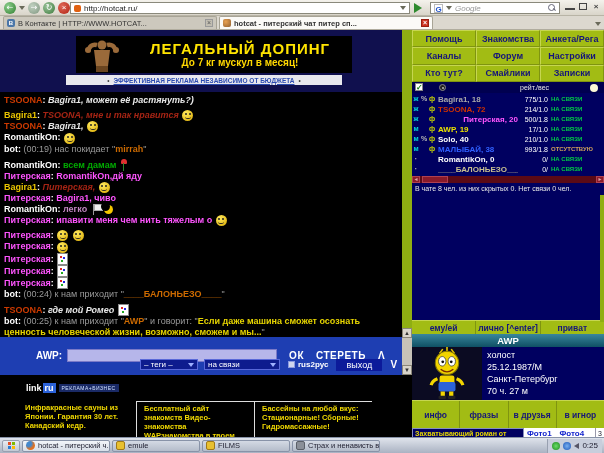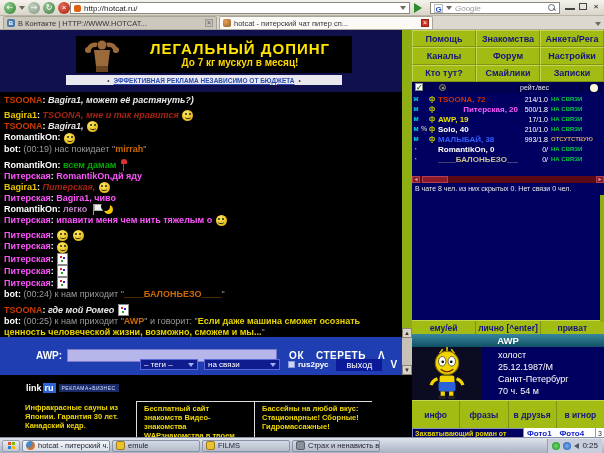--- a/index.html
+++ b/index.html
@@ -27,21 +27,21 @@
 .mag::before{content:"";position:absolute;left:0;top:0;width:5px;height:5px;border:1px solid #667;border-radius:50%}
 .mag::after{content:"";position:absolute;left:5px;top:5px;width:3px;height:1px;background:#667;transform:rotate(45deg)}
 #winctl{position:absolute;right:3px;top:2px;display:flex;gap:4px;align-items:center}
 #winctl .wc{width:10px;height:9px;font-size:8px;line-height:9px;text-align:center;color:#444;font-weight:bold}
 #winctl .min{border-bottom:2px solid #444;height:7px}
 #winctl .res{border:1px solid #444;height:7px;width:8px}
 
 
 #tabbar{position:absolute;left:0;top:16px;width:604px;height:14px;background:#dcd8cf;border-bottom:1px solid #b0ac9e;display:flex;align-items:flex-end;padding-left:3px}
 .tab{width:214px;height:13px;display:flex;align-items:center;gap:3px;padding:0 3px;font-size:7.5px;color:#333;background:#ccc8bd;border:1px solid #a8a496;border-bottom:none;border-radius:2px 2px 0 0;margin-right:2px;overflow:hidden;white-space:nowrap}
-.tab.active{background:#fbfaf7;font-weight:normal}
+.tab.active{background:#fbfaf7;font-weight:bold}
 .tab-icon{width:8px;height:8px;flex:none;border-radius:2px}
 .vk-icon{background:#4a76a8;color:#fff;font-size:6px;line-height:8px;text-align:center;font-weight:bold}
 .hc-icon{background:radial-gradient(circle at 35% 35%,#e8a050,#906030);}
 .tab-label{flex:1;overflow:hidden;text-overflow:ellipsis}
 .tab-close{width:8px;height:8px;flex:none;background:#c2beb2;border:1px solid #999;color:#555;font-size:7px;line-height:6px;text-align:center}
 .tab.active .tab-close{background:#cc3322;border-color:#991f12;color:#fff}
 #taboverflow{position:absolute;right:3px;bottom:3px;width:0;height:0;border-left:3px solid transparent;border-right:3px solid transparent;border-top:4px solid #6a6a5a}
 
 
 #main{position:absolute;left:0;top:30px;width:604px;height:407px}
@@ -131,21 +131,21 @@
 #hscroll .thumb{position:absolute;left:10px;top:0;width:26px;height:7px;background:#8a1a2a;border:1px solid #b04050}
 #stats{height:12px;color:#e8e8e8;font-size:7px;padding:2px 3px}
 #spacer{position:relative;height:125px}
 #rstrip{position:absolute;right:0;top:0;width:4px;height:127px;background:#8fae12}
 .gtabs{display:flex;height:14px;background:#a2bc14;border-top:1px solid #c6d650}
 .gtab{flex:1;display:flex;align-items:center;justify-content:center;color:#15157a;font-weight:bold;font-size:8.5px;border-right:1px solid #7f9410}
 .gtab:last-child{border-right:none}
 #awp-bar{height:13px;background:linear-gradient(#39869c,#0f5064);color:#fff;font-weight:bold;font-size:9.5px;text-align:center;line-height:13px}
 #profile{display:flex;height:53px}
 #avatar{width:70px;height:53px;flex:none;background:#0b0b22}
-#pinfo{flex:1;padding:2px 0 0 16px;color:#fff;font-size:9px;line-height:12px}
+#pinfo{flex:1;padding:2px 0 0 5px;color:#fff;font-size:9px;line-height:12px}
 #profile-tabs{height:28px}
 #profile-tabs .gtab{font-size:8.5px}
 #sbottom{display:flex;height:24px}
 #notice{width:112px;flex:none;background:#000060;border:1px solid #8890c0;padding:1px 2px;overflow:hidden}
 #notice .nline{color:#e8d800;font-weight:bold;font-size:7px;line-height:8px;white-space:nowrap}
 #notice .clipped{margin-top:1px;width:92px;height:3px;background:#cc3344}
 #photos{flex:1;background:#fff;padding:1px 3px;display:grid;grid-template-columns:1fr 1fr;align-content:start}
 #photos a{color:#1122cc;font-weight:bold;font-size:8px;line-height:10px;text-decoration:underline}
 #edgecol{width:9px;flex:none;background:#fff;border-left:1px solid #99a;font-size:7px;color:#223;text-align:center;line-height:11px}
 
@@ -323,20 +323,29 @@
       <div id="filter-row">
         <span id="filter-check">✓</span>
         <span id="filter-radio"></span>
         <span id="filter-label">рейт./вес</span>
         <span id="filter-circle"></span>
       </div>
 
       <div id="user-list">
           <div class="urow">
             <span class="uic" style="color: rgb(0, 216, 216);">ж</span>
+            <span class="uic" style="color: rgb(184, 184, 184);">%</span>
+            <span class="uic" style="color: rgb(200, 212, 0);">ф</span>
+            <span class="uname" style="color: rgb(168, 168, 168);">Bagira1, 18</span>
+            <span class="urate">775/1.0</span>
+            <span class="ustat" style="color: rgb(0, 204, 68);">НА СВЯЗИ</span>
+            <span class="umins">16</span>
+          </div>
+          <div class="urow">
+            <span class="uic" style="color: rgb(0, 216, 216);">ж</span>
             <span class="uic"></span>
             <span class="uic" style="color: rgb(200, 212, 0);">ф</span>
             <span class="uname" style="color: rgb(204, 48, 0);">TSOONA, 72</span>
             <span class="urate">214/1.0</span>
             <span class="ustat" style="color: rgb(0, 204, 68);">НА СВЯЗИ</span>
             <span class="umins">7</span>
           </div>
           <div class="urow">
             <span class="uic" style="color: rgb(0, 216, 216);">ж</span>
             <span class="uic"></span>
@@ -430,21 +439,21 @@
             <rect x="27" y="42" width="4" height="5" fill="#f2d400"></rect>
               <rect x="35" y="42" width="4" height="5" fill="#f2d400"></rect>
             <rect x="25" y="46" width="7" height="3" rx="1" fill="#222"></rect>
               <rect x="34" y="46" width="7" height="3" rx="1" fill="#222"></rect>
           </svg>
         </div>
         <div id="pinfo">
           <div>холост</div>
           <div>25.12.1987/М</div>
           <div>Санкт-Петербург</div>
-          <div>70 ч. 54 м</div>
+          <div>70 ч. 27 м</div>
         </div>
       </div>
 
       <div class="gtabs" id="profile-tabs">
           <div class="gtab">инфо</div>
           <div class="gtab">фразы</div>
           <div class="gtab">в друзья</div>
           <div class="gtab">в игнор</div>
         </div>
 

